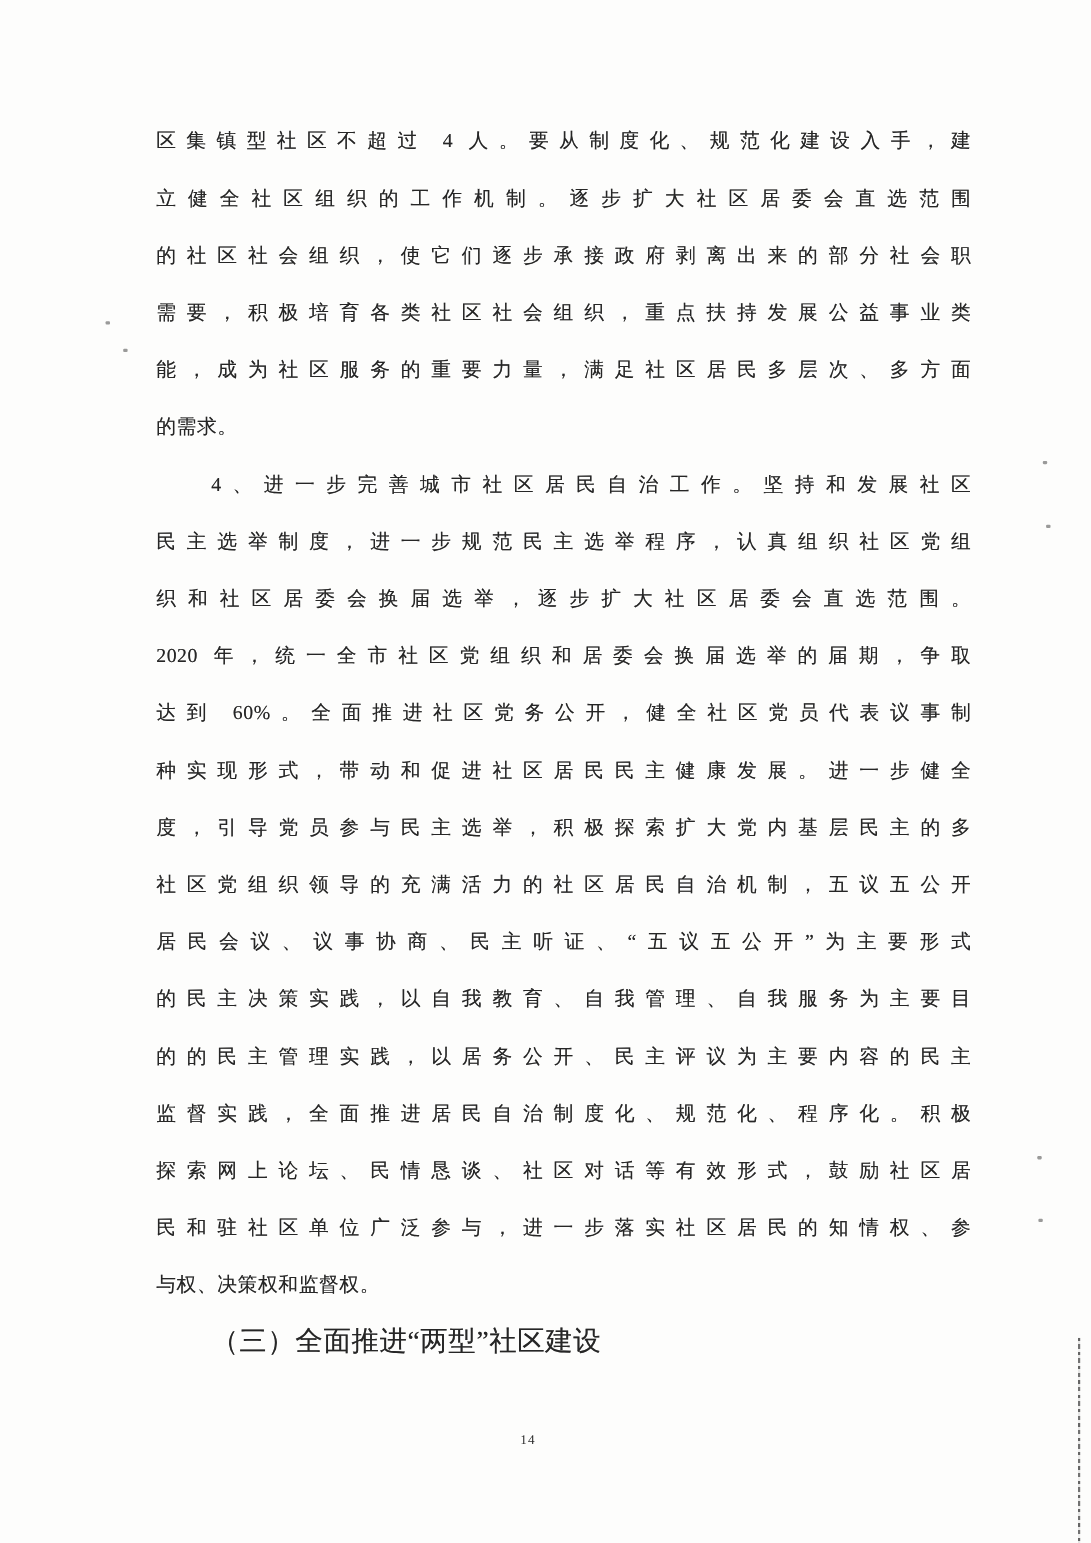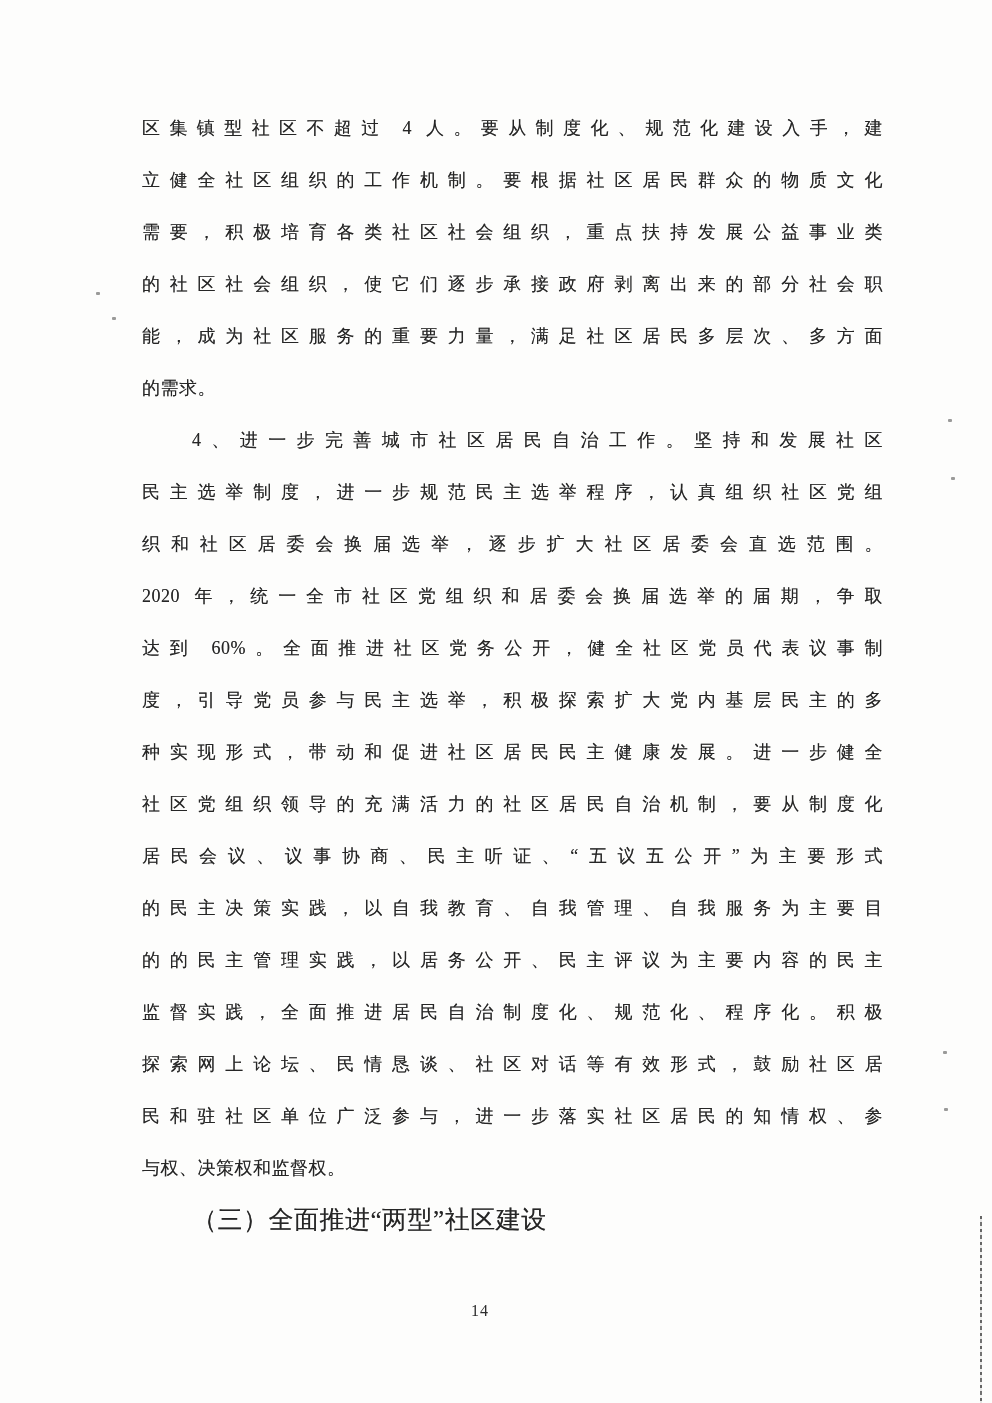--- a/index.html
+++ b/index.html
@@ -41,21 +41,21 @@
   }
   .heading {
     font-size: 25px;
   }
   .footer {
     position: absolute;
     left: 0;
     top: 1302px;
     width: 960px;
     text-align: center;
-    font-size: 16px;
+    font-size: 12px;
     color: #2c2c2c;
     letter-spacing: 1px;
   }
   .speck {
     position: absolute;
     width: 4px;
     height: 3px;
     background: #6f6f6f;
     border-radius: 1px;
     opacity: 0.7;
@@ -72,33 +72,33 @@
     );
     opacity: 0.85;
   }
 </style>
 </head>
 <body>
 
 <div class="page">
   <div class="text-block">
       <div class="line just"><span>区集镇型社区不超过 4 人。要从制度化、规范化建设入手，建</span></div>
-      <div class="line just"><span>立健全社区组织的工作机制。要根据社区居民群众的物质文化</span></div>
+      <div class="line just"><span>立健全社区组织的工作机制。逐步扩大社区居委会直选范围</span></div>
+      <div class="line just"><span>的社区社会组织，使它们逐步承接政府剥离出来的部分社会职</span></div>
       <div class="line just"><span>需要，积极培育各类社区社会组织，重点扶持发展公益事业类</span></div>
-      <div class="line just"><span>的社区社会组织，使它们逐步承接政府剥离出来的部分社会职</span></div>
       <div class="line just"><span>能，成为社区服务的重要力量，满足社区居民多层次、多方面</span></div>
       <div class="line"><span>的需求。</span></div>
       <div class="line just ind"><span class="b">4、进一步完善城市社区居民自治工作。</span><span>坚持和发展社区</span></div>
       <div class="line just"><span>民主选举制度，进一步规范民主选举程序，认真组织社区党组</span></div>
       <div class="line just"><span>织和社区居委会换届选举，逐步扩大社区居委会直选范围。</span></div>
       <div class="line just"><span>2020 年，统一全市社区党组织和居委会换届选举的届期，争取</span></div>
       <div class="line just"><span>达到 60%。全面推进社区党务公开，健全社区党员代表议事制</span></div>
+      <div class="line just"><span>种实现形式，带动和促进社区居民民主健康发展。进一步健全</span></div>
       <div class="line just"><span>度，引导党员参与民主选举，积极探索扩大党内基层民主的多</span></div>
-      <div class="line just"><span>种实现形式，带动和促进社区居民民主健康发展。进一步健全</span></div>
-      <div class="line just"><span>社区党组织领导的充满活力的社区居民自治机制，要从制度化</span></div>
+      <div class="line just"><span>社区党组织领导的充满活力的社区居民自治机制，五议五公开</span></div>
       <div class="line just"><span>居民会议、议事协商、民主听证、“五议五公开”为主要形式</span></div>
       <div class="line just"><span>的民主决策实践，以自我教育、自我管理、自我服务为主要目</span></div>
       <div class="line just"><span>的的民主管理实践，以居务公开、民主评议为主要内容的民主</span></div>
       <div class="line just"><span>监督实践，全面推进居民自治制度化、规范化、程序化。积极</span></div>
       <div class="line just"><span>探索网上论坛、民情恳谈、社区对话等有效形式，鼓励社区居</span></div>
       <div class="line just"><span>民和驻社区单位广泛参与，进一步落实社区居民的知情权、参</span></div>
       <div class="line"><span>与权、决策权和监督权。</span></div>
       <div class="line ind heading"><span class="b">（三）全面推进“两型”社区建设</span></div>
     </div>
   <div class="footer">14</div>

